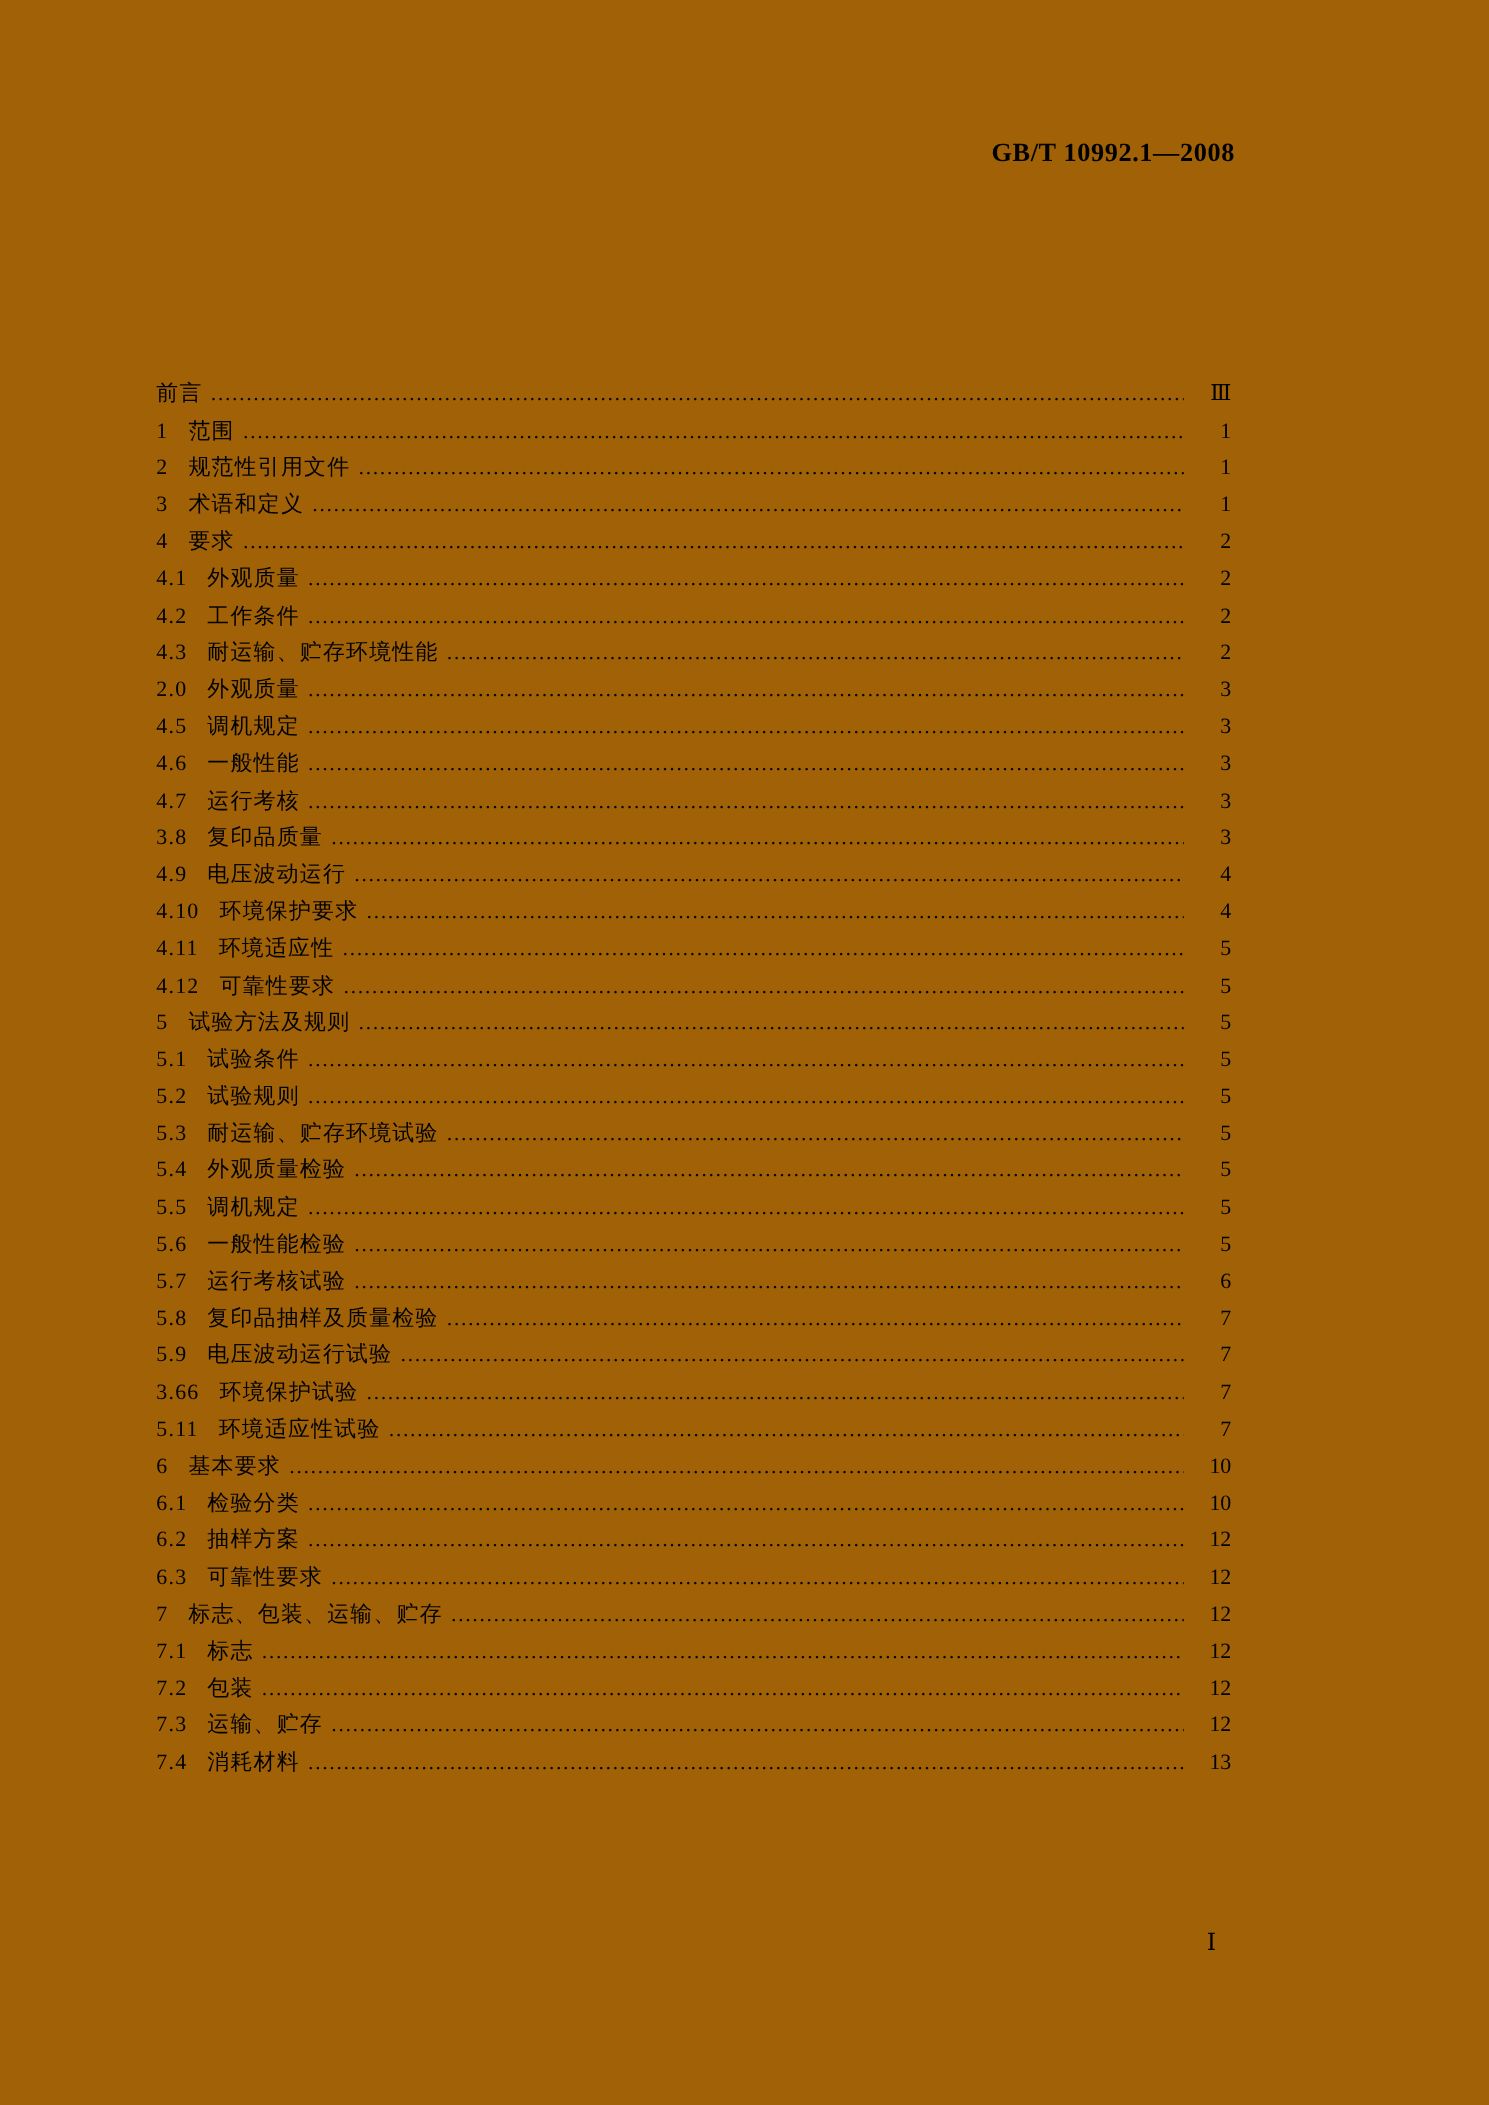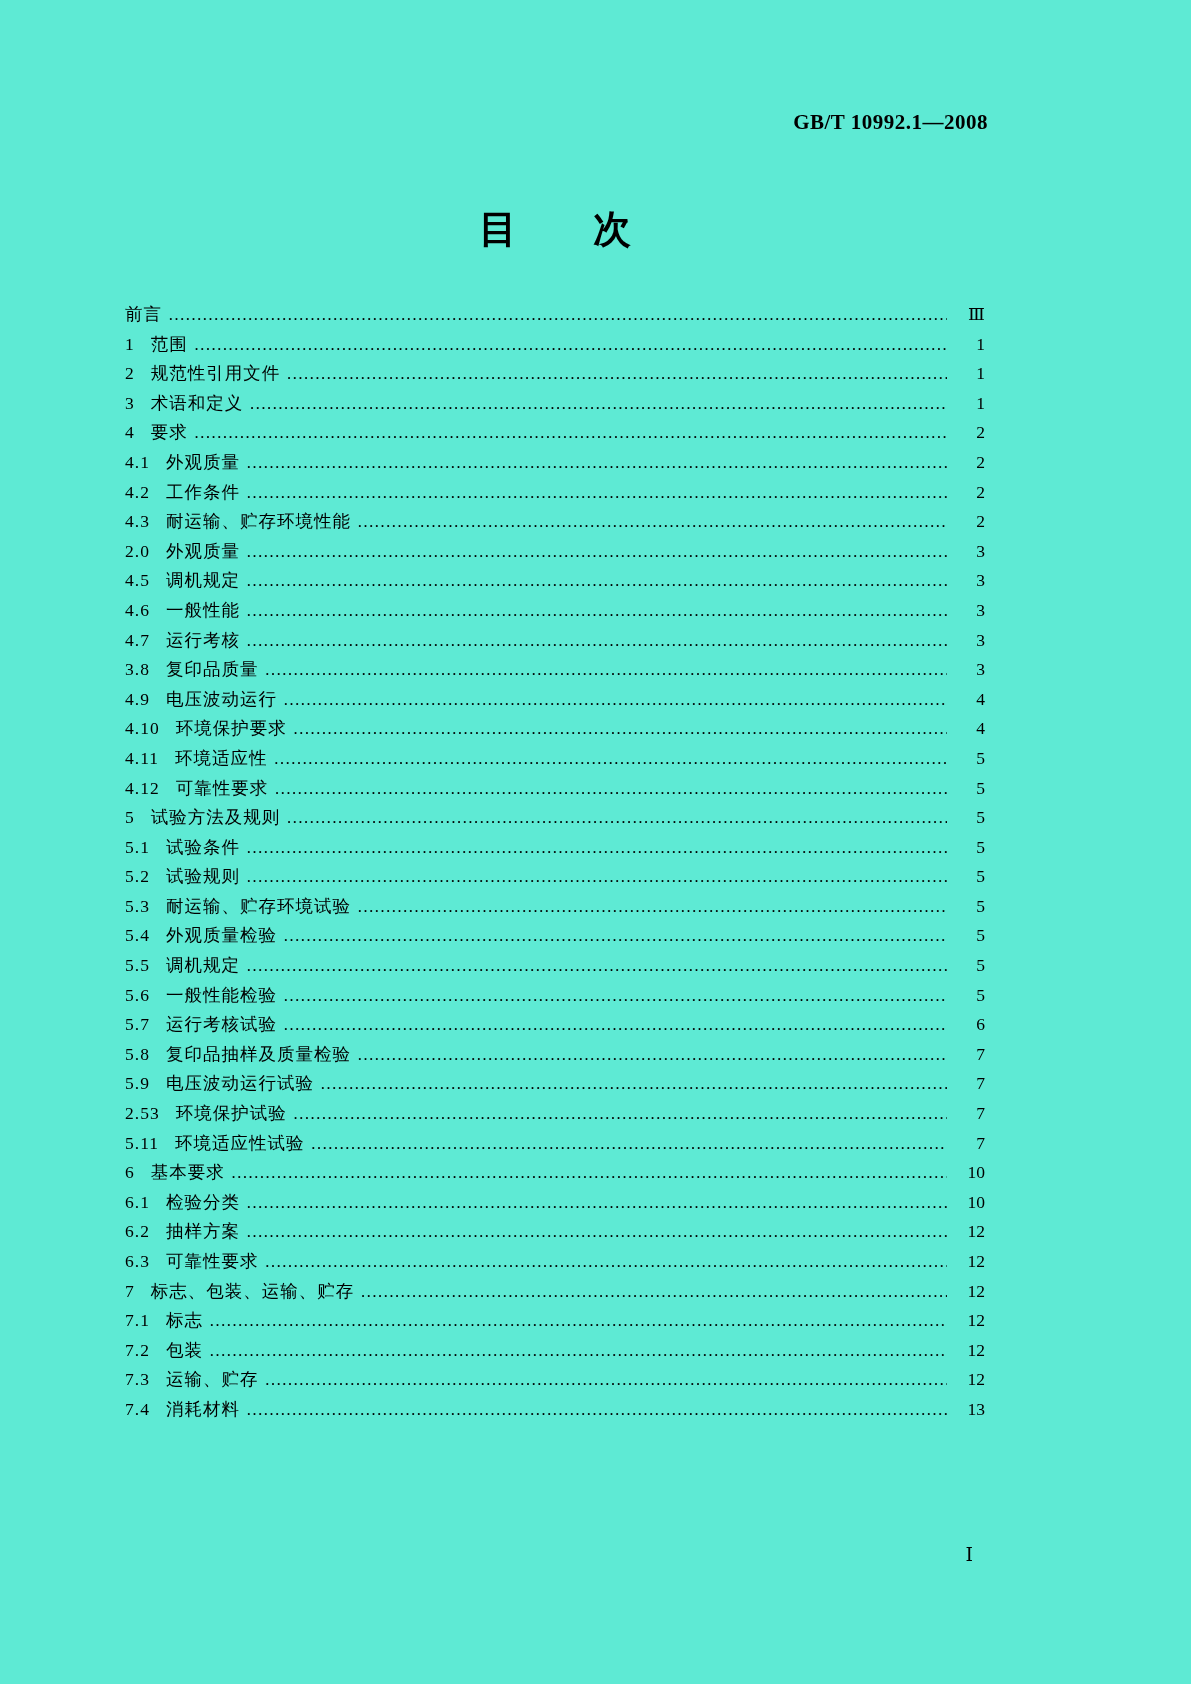--- a/index.html
+++ b/index.html
@@ -5,21 +5,21 @@
   html, body {
     margin: 0;
     padding: 0;
     background: #e8e8e8;
   }
   .page {
     position: relative;
     width: 1191px;
     height: 1684px;
     margin: 0 auto;
-    background: #5eead4;
+    background: #a16207;
     color: #000000;
     font-family: "Liberation Serif", "DejaVu Serif", serif;
     box-sizing: border-box;
     overflow: hidden;
   }
   .doc-header {
     position: absolute;
     top: 110px;
     right: 203px;
     font-size: 21px;
@@ -83,21 +83,20 @@
     right: 218px;
     font-size: 19px;
   }
 </style>
 </head>
 <body>
 
 <div class="page">
   <div class="doc-header">GB/T 10992.1—2008</div>
 
-  <h1 class="doc-title">目　　次</h1>
 
   <div class="toc" id="toc-list">
   <div class="toc-row">
 
     <span class="toc-label">前言</span>
     <span class="toc-dots">………………………………………………………………………………………………………………………………………………………………………………………………………………………………………………</span>
     <span class="toc-page">Ⅲ</span>
   </div>
 
   <div class="toc-row">
@@ -276,21 +275,21 @@
   </div>
 
   <div class="toc-row">
     <span class="toc-num">5.9</span>
     <span class="toc-label">电压波动运行试验</span>
     <span class="toc-dots">………………………………………………………………………………………………………………………………………………………………………………………………………………………………………………</span>
     <span class="toc-page">7</span>
   </div>
 
   <div class="toc-row">
-    <span class="toc-num">2.53</span>
+    <span class="toc-num">3.66</span>
     <span class="toc-label">环境保护试验</span>
     <span class="toc-dots">………………………………………………………………………………………………………………………………………………………………………………………………………………………………………………</span>
     <span class="toc-page">7</span>
   </div>
 
   <div class="toc-row">
     <span class="toc-num">5.11</span>
     <span class="toc-label">环境适应性试验</span>
     <span class="toc-dots">………………………………………………………………………………………………………………………………………………………………………………………………………………………………………………</span>
     <span class="toc-page">7</span>

